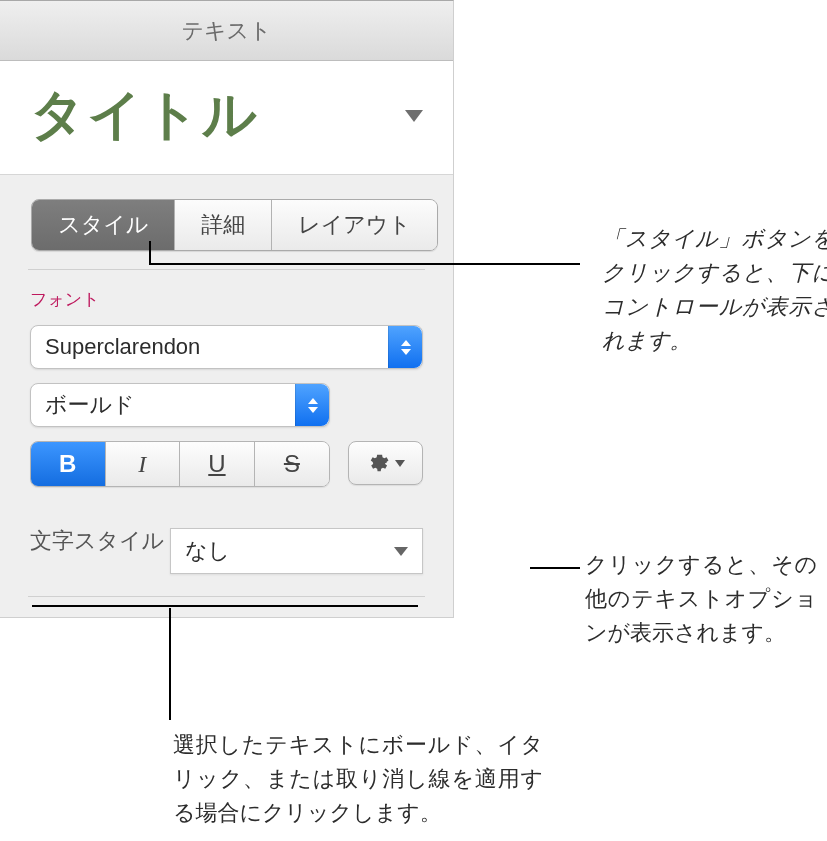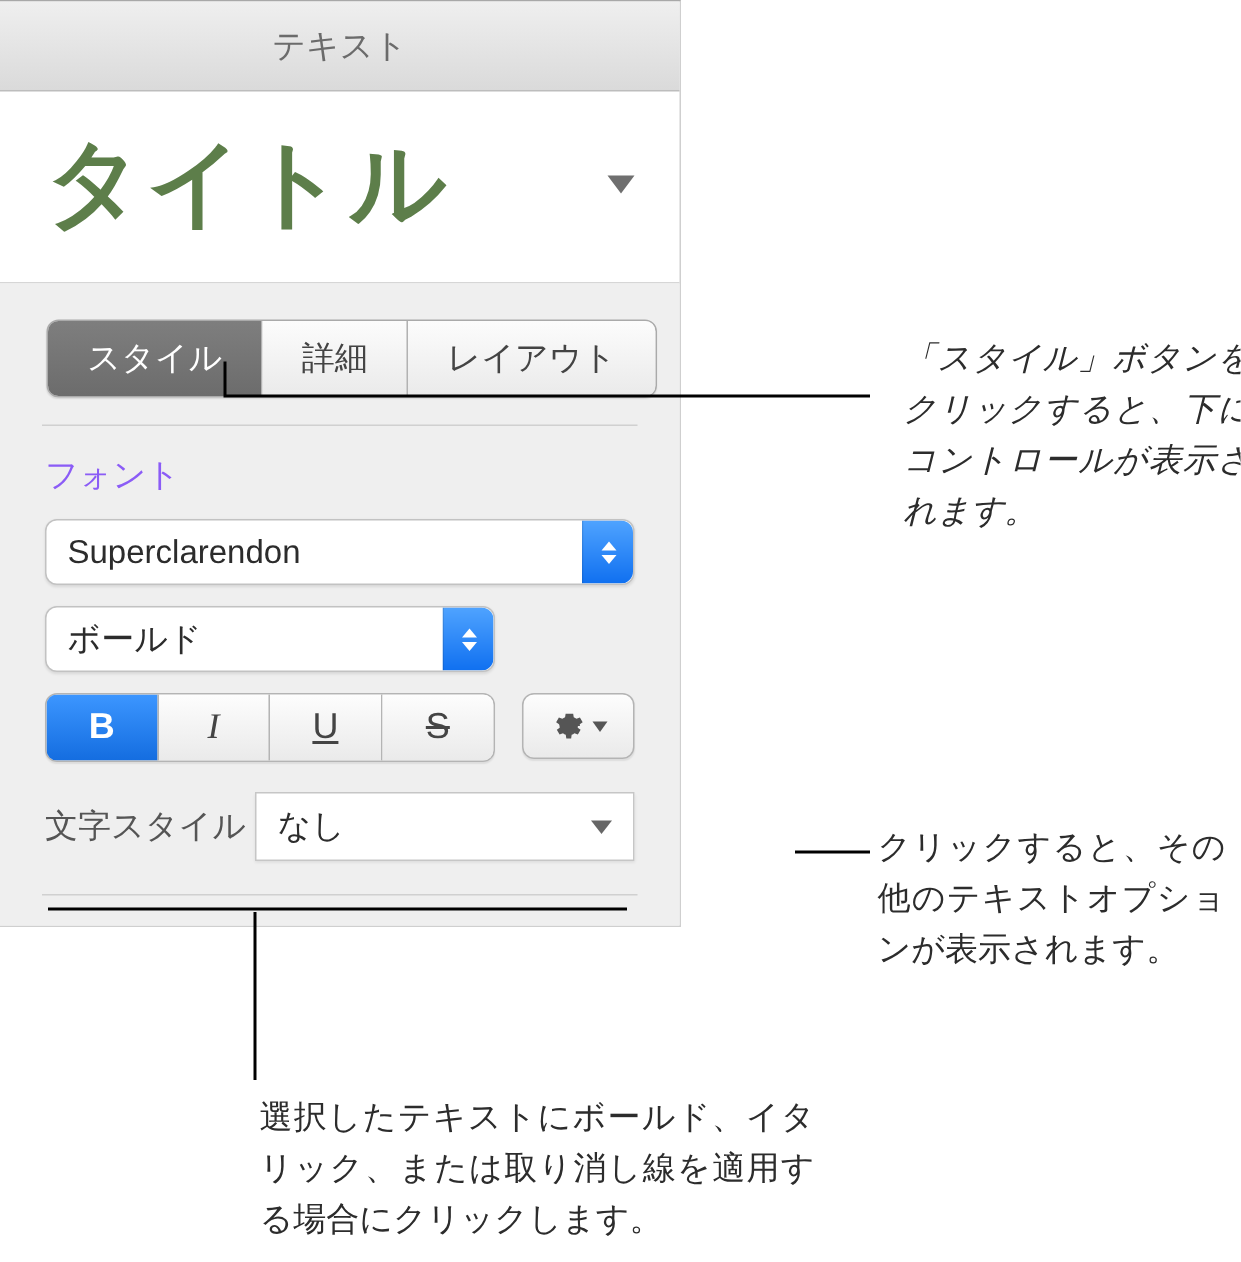--- a/index.html
+++ b/index.html
@@ -28,21 +28,21 @@
   }
   .title-row {
     display: flex; align-items: center; justify-content: space-between;
     padding: 18px 30px 22px 30px;
     border-bottom: 1px solid #d6d6d6;
   }
   .title-text {
     color: #5d7e4a;
     font-family: "Hiragino Mincho ProN", Georgia, serif;
     font-weight: 700;
-    font-size: 64px;
+    font-size: 54px;
     letter-spacing: 2px;
   }
   .chev {
     width: 0; height: 0;
     border-left: 9px solid transparent;
     border-right: 9px solid transparent;
     border-top: 12px solid #6f6f6f;
   }
   .body { background: #efefef; padding-bottom: 20px; }
   .seg-wrap { display: flex; justify-content: center; padding: 24px 0 18px 16px; }
@@ -55,21 +55,21 @@
     font-size: 22px; padding: 10px 26px;
     border-right: 1px solid #b2b2b2; cursor: pointer;
     color: #444;
   }
   .seg button:last-child { border-right: none; }
   .seg button.active {
     background: linear-gradient(#7e7e7e,#6c6c6c);
     color: #fff;
   }
   .hr { border-top: 1px solid #d0d0d0; margin: 0 28px 18px 28px; }
-  .section-label { font-size: 22px; color: #8b5cf6; padding: 0 30px 14px 30px; }
+  .section-label { font-size: 17px; color: #be185d; padding: 0 30px 14px 30px; }
   .row { display: flex; gap: 16px; padding: 0 30px 14px 30px; align-items: flex-start; }
   .popup {
     position: relative;
     display: flex; align-items: center; justify-content: space-between;
     background: #fff; border: 1px solid #c2c2c2; border-radius: 8px;
     box-shadow: 0 1px 2px rgba(0,0,0,0.1);
     font-size: 22px;
     height: 44px;
     padding: 0 0 0 14px;
   }
@@ -134,21 +134,21 @@
   }
   .gear-btn .tri-down {
     width: 0; height: 0; border-left: 5px solid transparent; border-right: 5px solid transparent;
     border-top: 7px solid #555;
   }
   .cs-row { display:flex; align-items:center; gap: 6px; padding: 0 30px 22px 30px; }
   .cs-label { font-size: 22px; color:#555; min-width: 130px; }
   .cs-popup {
     flex:1; height:46px; background:#fff; border:1px solid #c6c6c6; border-radius:0;
     display:flex; align-items:center; justify-content:space-between; padding:0 14px;
-    font-size:22px; box-shadow: 0 1px 2px rgba(0,0,0,0.08);
+    font-size:22px; box-shadow: 0 1px 2px rgba(0,0,0,0.08); margin-top: 21px;
   }
   .cs-popup .chev2 {
     width: 0; height: 0; border-left: 7px solid transparent; border-right: 7px solid transparent;
     border-top: 9px solid #666;
   }
   .hr2 { border-top:1px solid #d0d0d0; margin: 0 28px 0 28px; }
   .callout {
     position:absolute; font-size: 22px; color:#2c2c2c; line-height:1.55;
     text-align: justify;
   }

